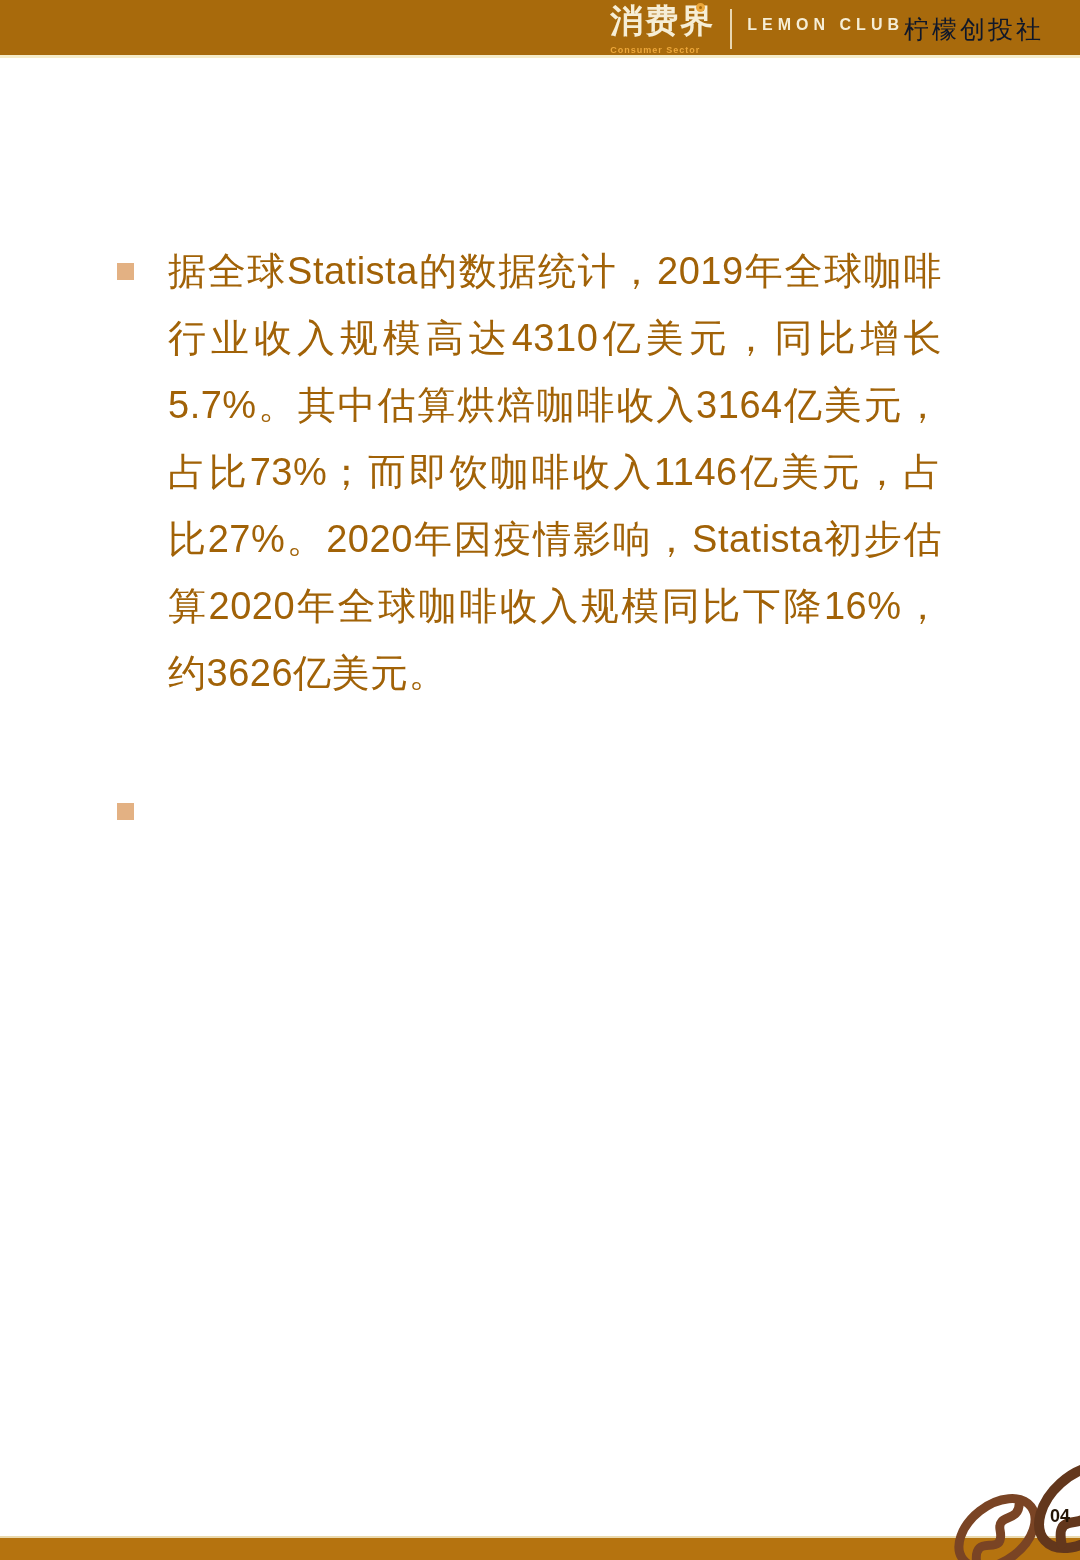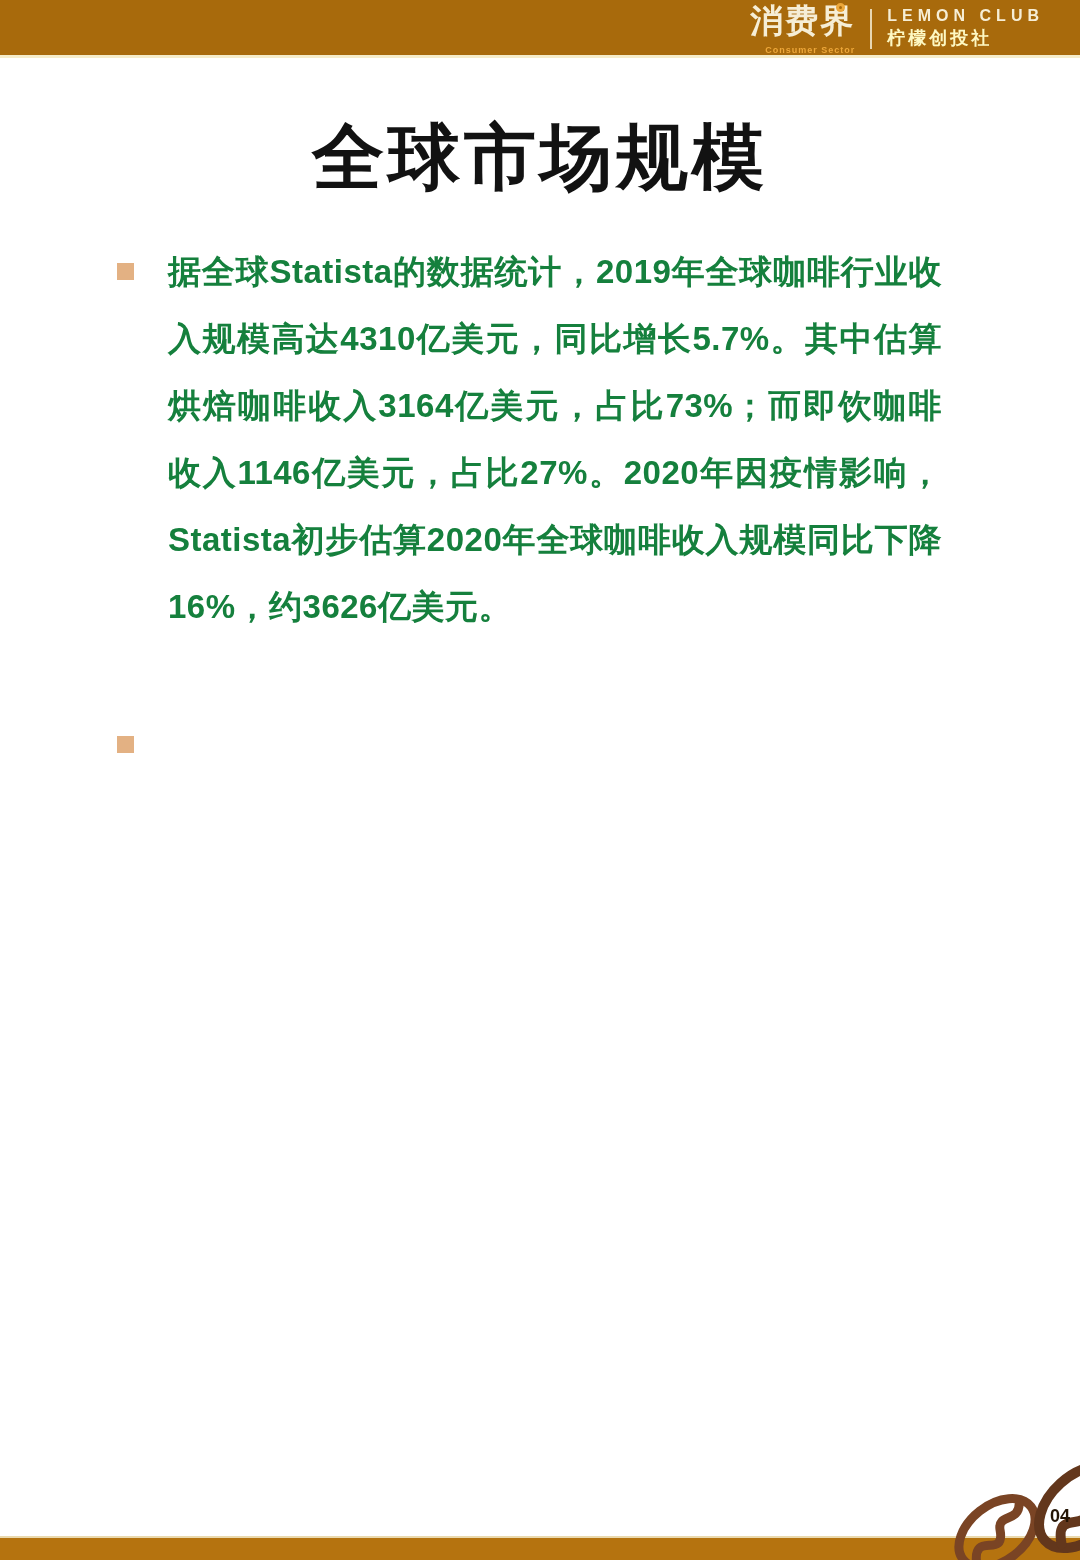--- a/index.html
+++ b/index.html
@@ -30,21 +30,21 @@
     right: 36px;
     display: flex;
     align-items: center;
     gap: 15px;
     height: 46px;
   }
   .logo-left {
     position: relative;
     display: flex;
     flex-direction: column;
-    align-items: flex-end;
+    align-items: flex-start;
   }
   .logo-cn {
     color: #f6eed6;
     font-size: 33px;
     font-weight: bold;
     letter-spacing: 2px;
     line-height: 33px;
   }
   .logo-dot {
     position: absolute;
@@ -64,34 +64,33 @@
     margin-top: 8px;
   }
   .logo-sep {
     width: 2px;
     height: 40px;
     background: #f3ead0;
     opacity: .85;
   }
   .brand-right {
     display: flex;
-    flex-direction: column;
     justify-content: center;
   }
   .brand-en {
     color: #f6eed6;
     font-size: 16px;
     font-weight: bold;
     letter-spacing: 5px;
     line-height: 18px;
   }
   .brand-cn {
-    color: #fef9c3;
-    font-size: 18px;
-    font-weight: bold;
+    color: #0f172a;
+    font-size: 25px;
+    font-weight: normal;
     letter-spacing: 3px;
     line-height: 26px;
   }
 
   
   .doc-title {
     position: absolute;
     top: 112px;
     left: 0; right: 0;
     text-align: center;
@@ -107,24 +106,24 @@
     position: absolute;
     top: 238px;
     left: 110px;
     width: 832px;
     list-style: none;
   }
   .bullet {
     position: relative;
     padding-left: 58px;
     margin-bottom: 71px;
-    font-size: 33px;
-    font-weight: 700;
+    font-size: 38px;
+    font-weight: 400;
     line-height: 67px;
-    color: #15803d;
+    color: #a16207;
     text-align: justify;
     letter-spacing: 0.5px;
   }
   .bullet .marker {
     position: absolute;
     left: 7px;
     top: 25px;
     width: 17px;
     height: 17px;
     background: #e3b183;
@@ -168,21 +167,20 @@
         <div class="logo-tagline">Consumer Sector</div>
       </div>
       <div class="logo-sep"></div>
       <div class="brand-right">
         <div class="brand-en">LEMON CLUB</div>
         <div class="brand-cn">柠檬创投社</div>
       </div>
     </div>
   </div>
 
-  <h1 class="doc-title">全球市场规模</h1>
 
   <ul class="bullets">
     <li class="bullet">
       <span class="marker"></span>
       <span>据全球Statista的数据统计，2019年全球咖啡行业收入规模高达4310亿美元，同比增长5.7%。其中估算烘焙咖啡收入3164亿美元，占比73%；而即饮咖啡收入1146亿美元，占比27%。2020年因疫情影响，Statista初步估算2020年全球咖啡收入规模同比下降16%，约3626亿美元。</span>
     </li>
     <li class="bullet">
       <span class="marker"></span>
     </li>
   </ul>

